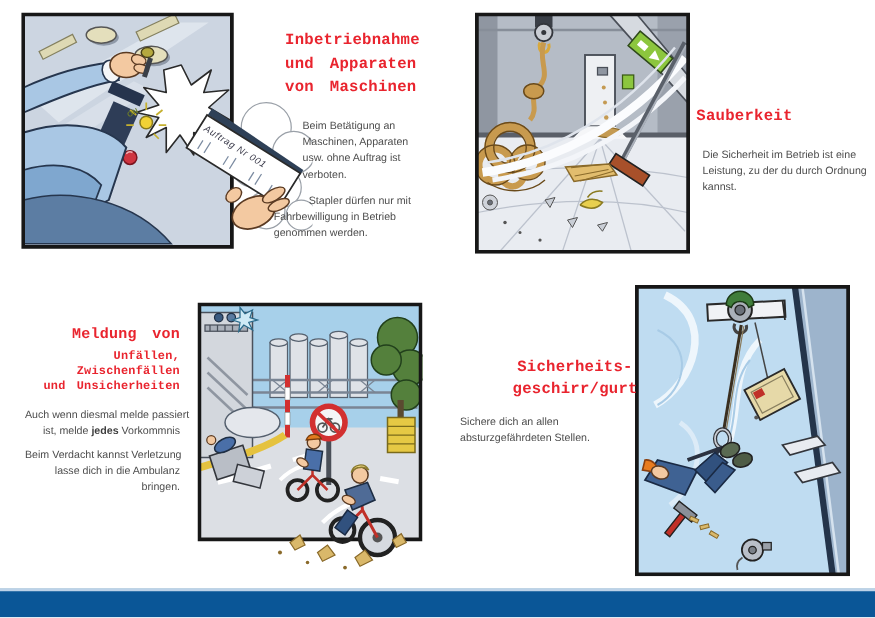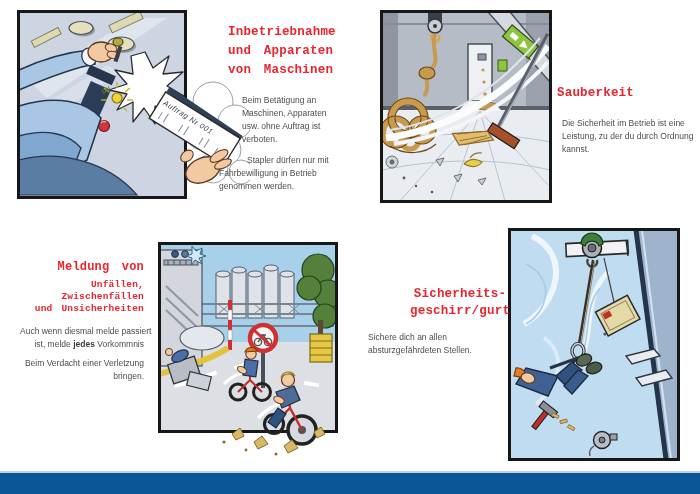--- a/index.html
+++ b/index.html
@@ -486,21 +486,22 @@
       <div>Zwischenfällen</div>
       <div>und Unsicherheiten</div>
     </div>
   </div>
   <div class="abs body-txt" id="sec3-body">
     <div class="p1">
       <div>Auch wenn diesmal melde passiert</div>
       <div><span>ist, melde </span><span class="bold">jedes</span><span> Vorkommnis</span></div>
     </div>
     <div class="p2">
-      <div>Beim Verdacht einer Verletzung</div>
+      <div>Beim Verdacht kannst Verletzung</div>
+      <div>lasse dich in die Ambulanz</div>
       <div>bringen.</div>
     </div>
   </div>
 
   <div class="abs heading" id="sec4-heading">
     <div>Sicherheits-</div>
     <div>geschirr/gurt</div>
   </div>
   <div class="abs body-txt" id="sec4-body">
     <div>Sichere dich an allen</div>

